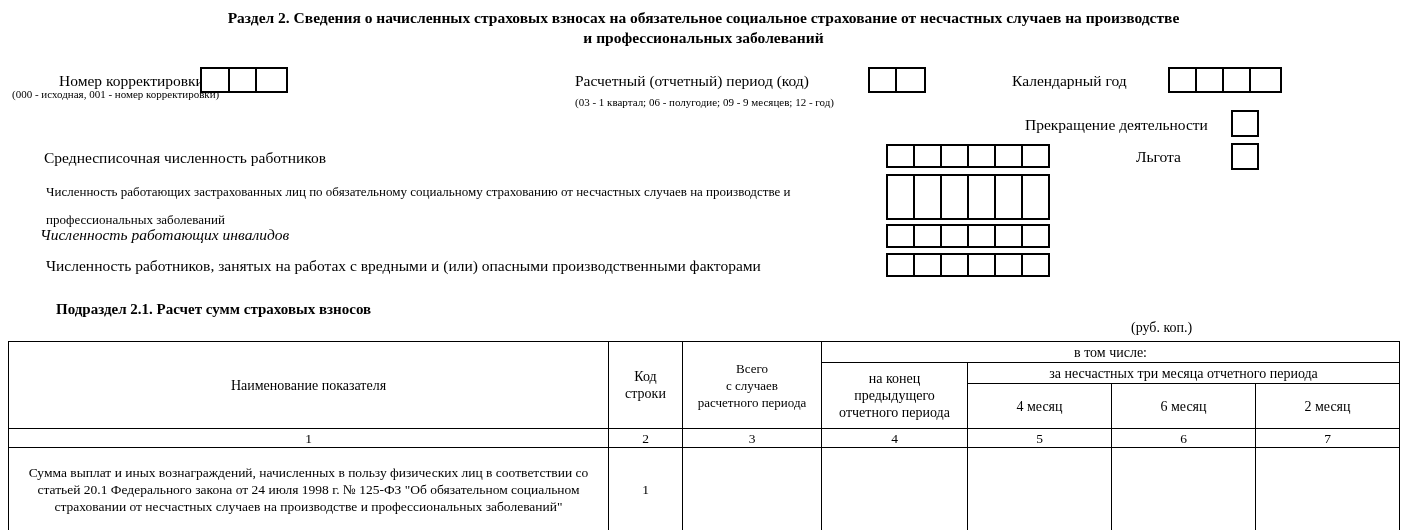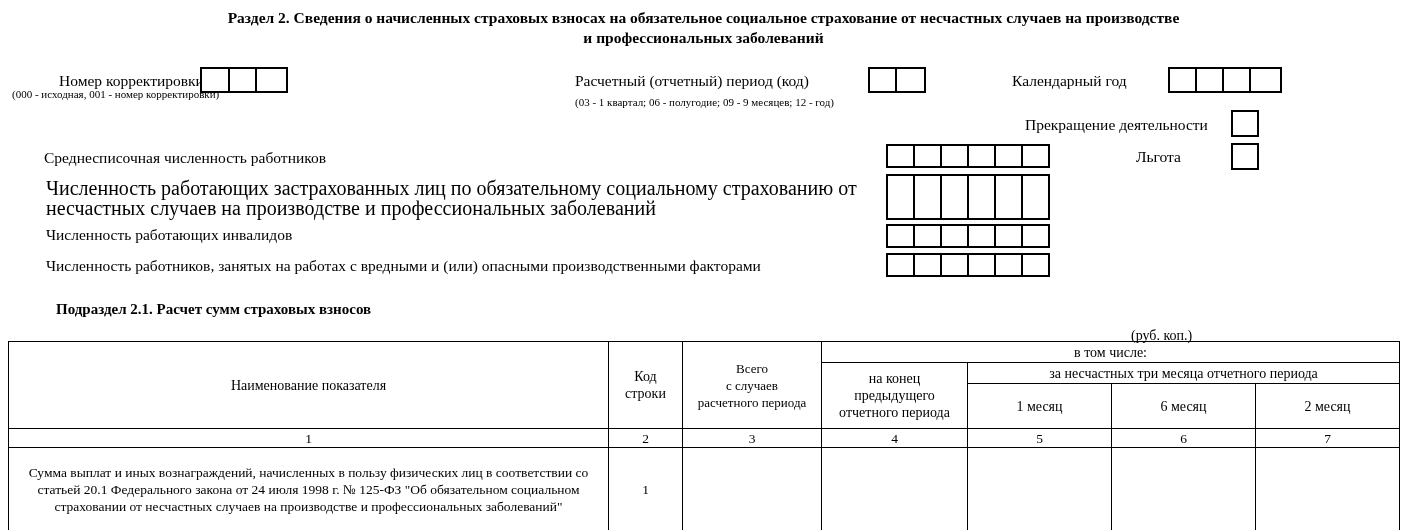--- a/index.html
+++ b/index.html
@@ -34,22 +34,22 @@
     font-size: 15.5px;
     line-height: 18px;
     white-space: nowrap;
   }
   .lbl-sm {
     font-size: 11px;
     line-height: 13px;
     white-space: nowrap;
   }
   .lbl-wrap {
-    font-size: 20px;
-    line-height: 20px;
+    font-size: 13px;
+    line-height: 28px;
   }
 
   
   .cells {
     display: flex;
     border: 2px solid #000;
     box-sizing: border-box;
     background: #fff;
   }
   .cells > .cell {
@@ -162,42 +162,42 @@
 <div class="abs lbl-wrap" style="left:46px; top:178px; width:830px;">Численность работающих застрахованных лиц по обязательному социальному страхованию от несчастных случаев на производстве и профессиональных заболеваний</div>
 <div class="abs cells" style="left:886px; top:174px; width:164px; height:46px;">
   <div class="cell" style="width:27px;"></div>
   <div class="cell" style="width:27px;"></div>
   <div class="cell" style="width:27px;"></div>
   <div class="cell" style="width:27px;"></div>
   <div class="cell" style="width:27px;"></div>
   <div class="cell" style="width:25px;"></div>
 </div>
 
-<div class="abs lbl" style="left:46px; top:226px;">Численность работающих инвалидов</div>
+<div class="abs lbl" style="left:40px; top:226px;font-style:italic;">Численность работающих инвалидов</div>
 <div class="abs cells" style="left:886px; top:224px; width:164px; height:24px;">
   <div class="cell" style="width:27px;"></div>
   <div class="cell" style="width:27px;"></div>
   <div class="cell" style="width:27px;"></div>
   <div class="cell" style="width:27px;"></div>
   <div class="cell" style="width:27px;"></div>
   <div class="cell" style="width:25px;"></div>
 </div>
 
 <div class="abs lbl" style="left:46px; top:257px;">Численность работников, занятых на работах с вредными и (или) опасными производственными факторами</div>
 <div class="abs cells" style="left:886px; top:253px; width:164px; height:24px;">
   <div class="cell" style="width:27px;"></div>
   <div class="cell" style="width:27px;"></div>
   <div class="cell" style="width:27px;"></div>
   <div class="cell" style="width:27px;"></div>
   <div class="cell" style="width:27px;"></div>
   <div class="cell" style="width:25px;"></div>
 </div>
 
 <div class="abs subsec" style="left:56px; top:301px;">Подраздел 2.1. Расчет сумм страховых взносов</div>
-<div class="abs rub" style="left:1131px; top:328px;">(руб. коп.)</div>
+<div class="abs rub" style="left:1131px; top:320px;">(руб. коп.)</div>
 
 <table class="calc">
   <colgroup>
     <col style="width:600px;">
     <col style="width:74px;">
     <col style="width:139px;">
     <col style="width:146px;">
     <col style="width:144px;">
     <col style="width:144px;">
     <col style="width:144px;">
@@ -218,21 +218,21 @@
     </tr>
     <tr>
       <th rowspan="2">
         <div>на конец</div>
         <div>предыдущего</div>
         <div>отчетного периода</div>
       </th>
       <th colspan="3" style="height:20px;">за несчастных три месяца отчетного периода</th>
     </tr>
     <tr>
-      <th style="height:44px;">1 месяц</th>
+      <th style="height:44px;">4 месяц</th>
       <th style="height:44px;">6 месяц</th>
       <th style="height:44px;">2 месяц</th>
     </tr>
     <tr class="numrow">
       <td>1</td>
       <td>2</td>
       <td>3</td>
       <td>4</td>
       <td>5</td>
       <td>6</td>

